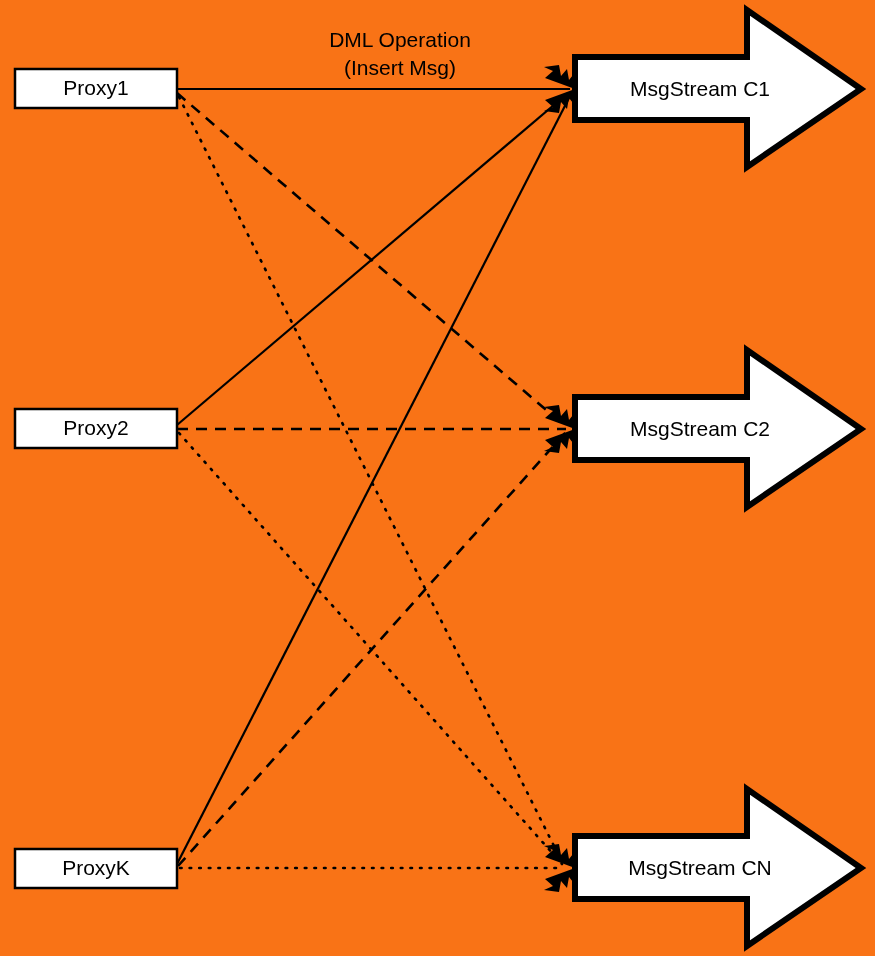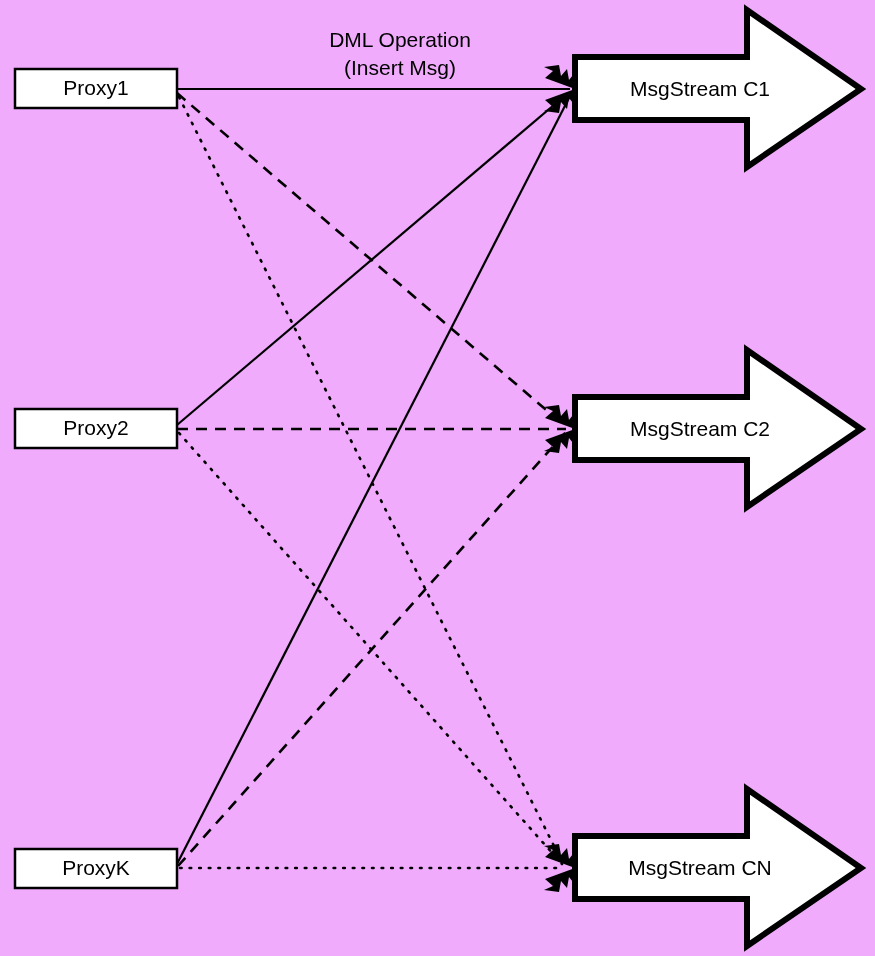--- a/index.html
+++ b/index.html
@@ -8,21 +8,21 @@
     padding: 0;
     background: #ffffff;
   }
   body {
     font-family: "Liberation Sans", "DejaVu Sans", sans-serif;
   }
   #diagram-root {
     position: relative;
     width: 875px;
     height: 956px;
-    background: #f0abfc;
+    background: #f97316;
     overflow: hidden;
   }
   #diagram-svg {
     display: block;
     width: 875px;
     height: 956px;
   }
   .node-label {
     font-family: "Liberation Sans", "DejaVu Sans", sans-serif;
     font-size: 21px;

